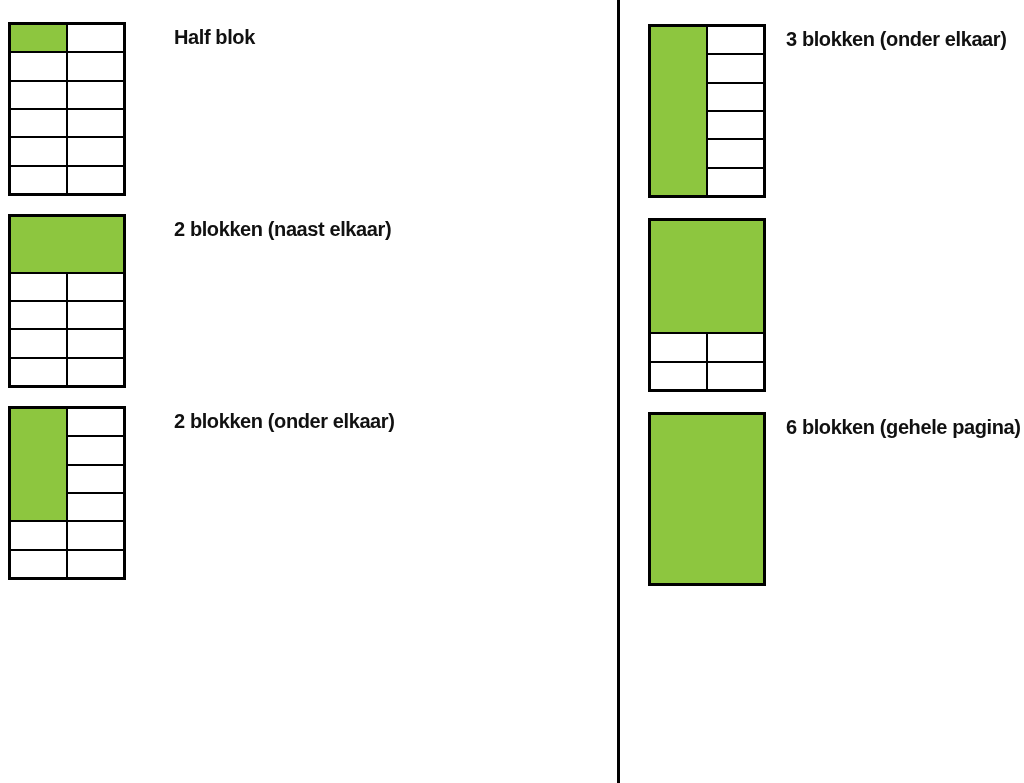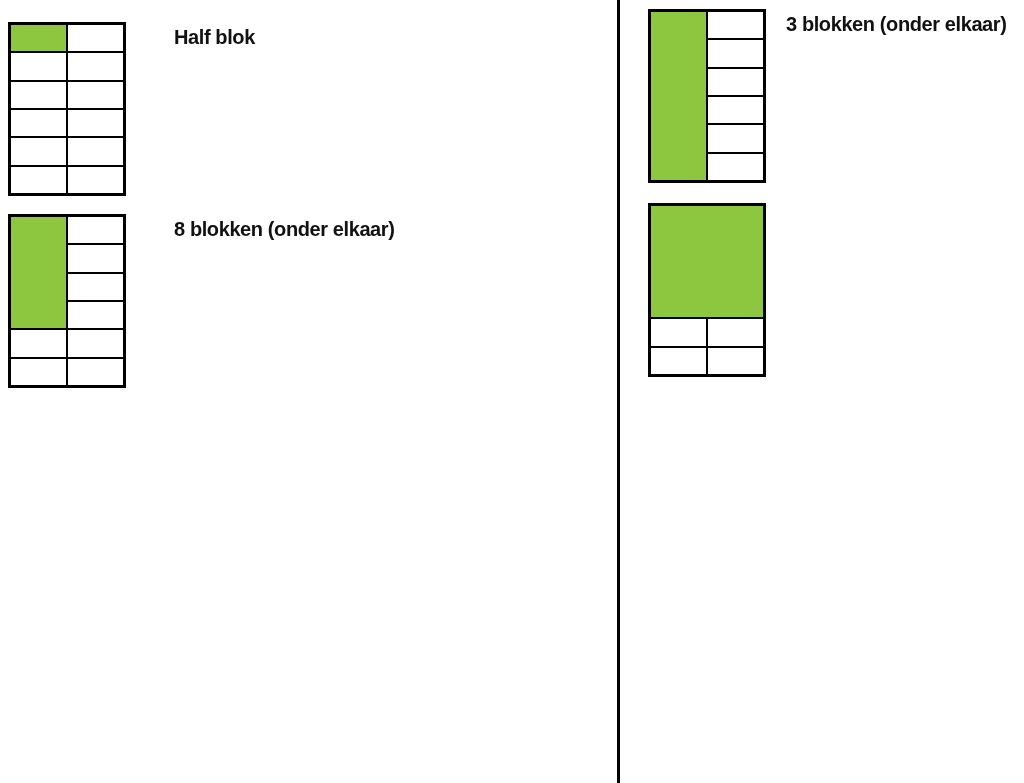--- a/index.html
+++ b/index.html
@@ -23,20 +23,21 @@
   }
   .column-left {
     left: 8px;
     padding-top: 22px;
     gap: 18px;
   }
   .column-right {
     left: 648px;
     padding-top: 9px;
     gap: 20px;
+    margin-top: 15px;
   }
   .diagram-row {
     display: flex;
     align-items: flex-start;
   }
   .grid-figure {
     position: relative;
     width: 118px;
     height: 174px;
     border: 2px solid #000000;
@@ -99,40 +100,60 @@
             <div class="cell"></div>
             <div class="cell"></div>
             <div class="cell"></div>
           </div>
       <div class="green-area" style="left: 0%; top: 0%; width: 50%; height: 16.6667%; background: rgb(141, 198, 63); border-color: rgb(0, 0, 0);"></div>
     </div>
     <div class="diagram-label">Half blok</div>
   </div>
 
 
+  <div class="diagram-row">
+    <div class="grid-figure">
+      <div class="cells">
+            <div class="cell"></div>
+            <div class="cell"></div>
+            <div class="cell"></div>
+            <div class="cell"></div>
+            <div class="cell"></div>
+            <div class="cell"></div>
+            <div class="cell"></div>
+            <div class="cell"></div>
+            <div class="cell"></div>
+            <div class="cell"></div>
+            <div class="cell"></div>
+            <div class="cell"></div>
+          </div>
+      <div class="green-area" style="left: 0%; top: 0%; width: 100%; height: 33.3333%; background: rgb(141, 198, 63); border-color: rgb(0, 0, 0);"></div>
+    </div>
+    <div class="diagram-label">2 blokken (naast elkaar)</div>
+  </div>
 
   <div class="diagram-row">
     <div class="grid-figure">
       <div class="cells">
             <div class="cell"></div>
             <div class="cell"></div>
             <div class="cell"></div>
             <div class="cell"></div>
             <div class="cell"></div>
             <div class="cell"></div>
             <div class="cell"></div>
             <div class="cell"></div>
             <div class="cell"></div>
             <div class="cell"></div>
             <div class="cell"></div>
             <div class="cell"></div>
           </div>
       <div class="green-area" style="left: 0%; top: 0%; width: 50%; height: 66.6667%; background: rgb(141, 198, 63); border-color: rgb(0, 0, 0);"></div>
     </div>
-    <div class="diagram-label">8 blokken (onder elkaar)</div>
+    <div class="diagram-label">2 blokken (onder elkaar)</div>
   </div>
 </div>
   <div class="divider"></div>
   <div class="column column-right">
   <div class="diagram-row">
     <div class="grid-figure">
       <div class="cells">
             <div class="cell"></div>
             <div class="cell"></div>
             <div class="cell"></div>
@@ -164,14 +185,34 @@
             <div class="cell"></div>
             <div class="cell"></div>
             <div class="cell"></div>
             <div class="cell"></div>
             <div class="cell"></div>
           </div>
       <div class="green-area" style="left: 0%; top: 0%; width: 100%; height: 66.6667%; background: rgb(141, 198, 63); border-color: rgb(0, 0, 0);"></div>
     </div>
   </div>
 
+  <div class="diagram-row">
+    <div class="grid-figure">
+      <div class="cells">
+            <div class="cell"></div>
+            <div class="cell"></div>
+            <div class="cell"></div>
+            <div class="cell"></div>
+            <div class="cell"></div>
+            <div class="cell"></div>
+            <div class="cell"></div>
+            <div class="cell"></div>
+            <div class="cell"></div>
+            <div class="cell"></div>
+            <div class="cell"></div>
+            <div class="cell"></div>
+          </div>
+      <div class="green-area" style="left: 0%; top: 0%; width: 100%; height: 100%; background: rgb(141, 198, 63); border-color: rgb(0, 0, 0);"></div>
+    </div>
+    <div class="diagram-label">6 blokken (gehele pagina)</div>
+  </div>
 </div>
 </div>
 
 </body></html>

